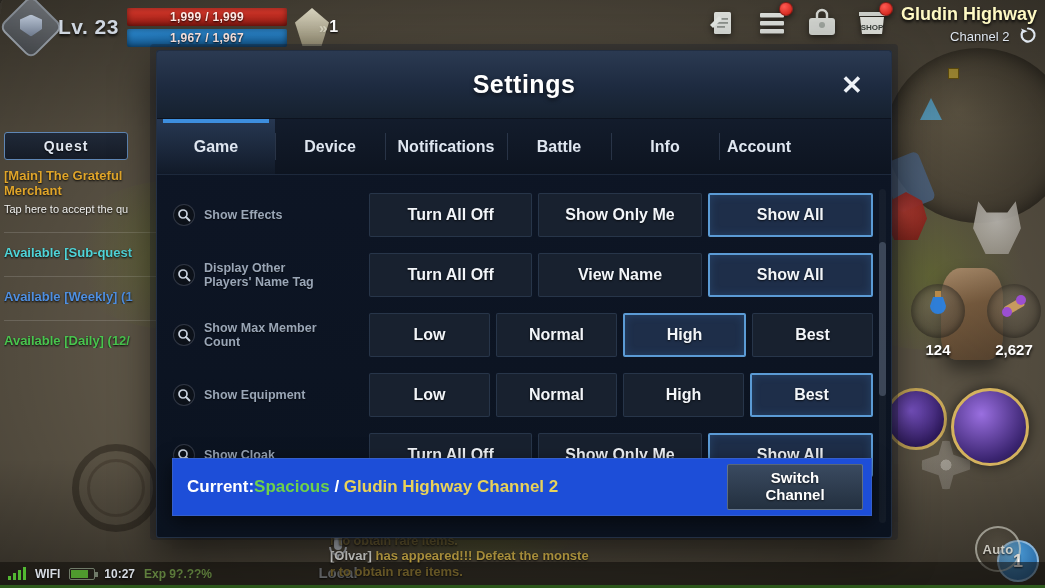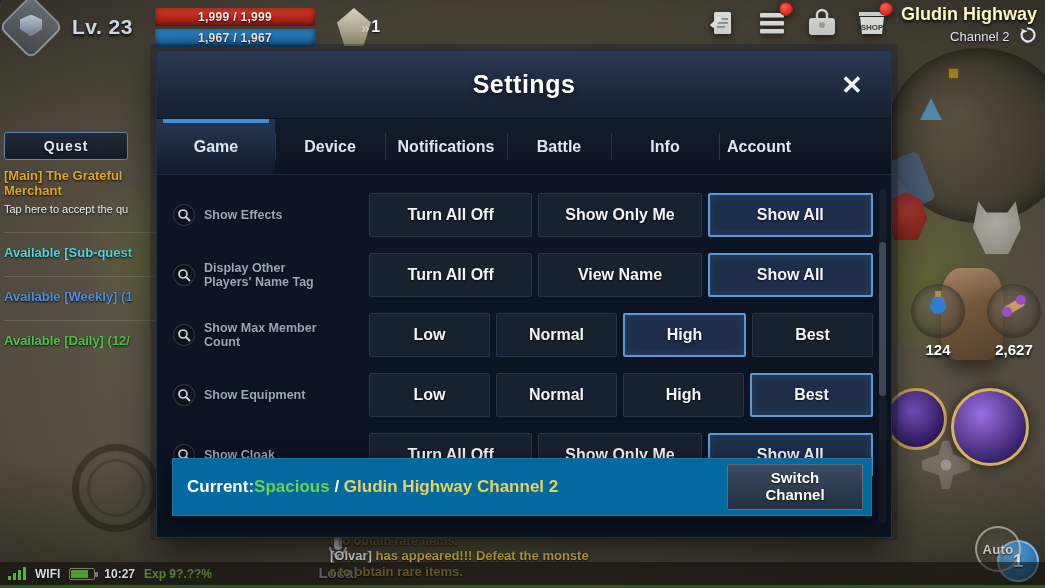--- a/index.html
+++ b/index.html
@@ -85,21 +85,21 @@
     box-shadow: 0 10px 18px rgba(0,0,0,.45);
   }
   .star-ornament {
     position: absolute; right: 62px; bottom: 86px; width: 74px; height: 74px;
     background: radial-gradient(circle,#cfc9be 0 10%, rgba(190,184,174,.55) 11% 46%, transparent 47%);
     clip-path: polygon(50% 0,60% 36%,100% 50%,60% 64%,50% 100%,40% 64%,0 50%,40% 36%);
     opacity: .85;
   }
 
   
-  .hud-topleft { position: absolute; left: 8px; top: 4px; display: flex; align-items: center; gap: 18px; }
+  .hud-topleft { position: absolute; left: 8px; top: 4px; display: flex; align-items: center; gap: 4px; }
   .class-crest {
     width: 46px; height: 46px; position: relative;
     background: linear-gradient(150deg, rgba(150,160,175,.55), rgba(70,80,95,.55));
     transform: rotate(45deg); border-radius: 8px;
     border: 2px solid rgba(200,210,225,.45);
   }
   .class-crest::after {
     content: ""; position: absolute; left: 9px; top: 9px; width: 22px; height: 22px;
     transform: rotate(-45deg);
     background: linear-gradient(180deg,#b9c4d4,#6d798c);
@@ -350,21 +350,21 @@
     background: rgba(255,255,255,.04); border-radius: 4px;
   }
   .scroll-thumb {
     position: absolute; left: 0; right: 0; top: 16%; height: 46%;
     background: rgba(160,180,205,.28); border-radius: 4px;
   }
 
   
   .channel-bar {
     position: absolute; left: 172px; top: 458px; width: 700px; height: 58px;
-    background: #0369a1;
+    background: #1d4ed8;
     border: 1px solid rgba(120,140,170,.28);
     display: flex; align-items: center; padding: 0 8px 0 14px;
     box-shadow: 0 6px 18px rgba(0,0,0,.55);
   }
   .chan-text { flex: 1 1 auto; font-size: 17px; font-weight: bold; white-space: nowrap; }
   .chan-cur { color: #ffffff; }
   .chan-green { color: #6fd14a; }
   .chan-slash { color: #ffffff; }
   .chan-yellow { color: #e8d25a; }
   .switch-btn {

